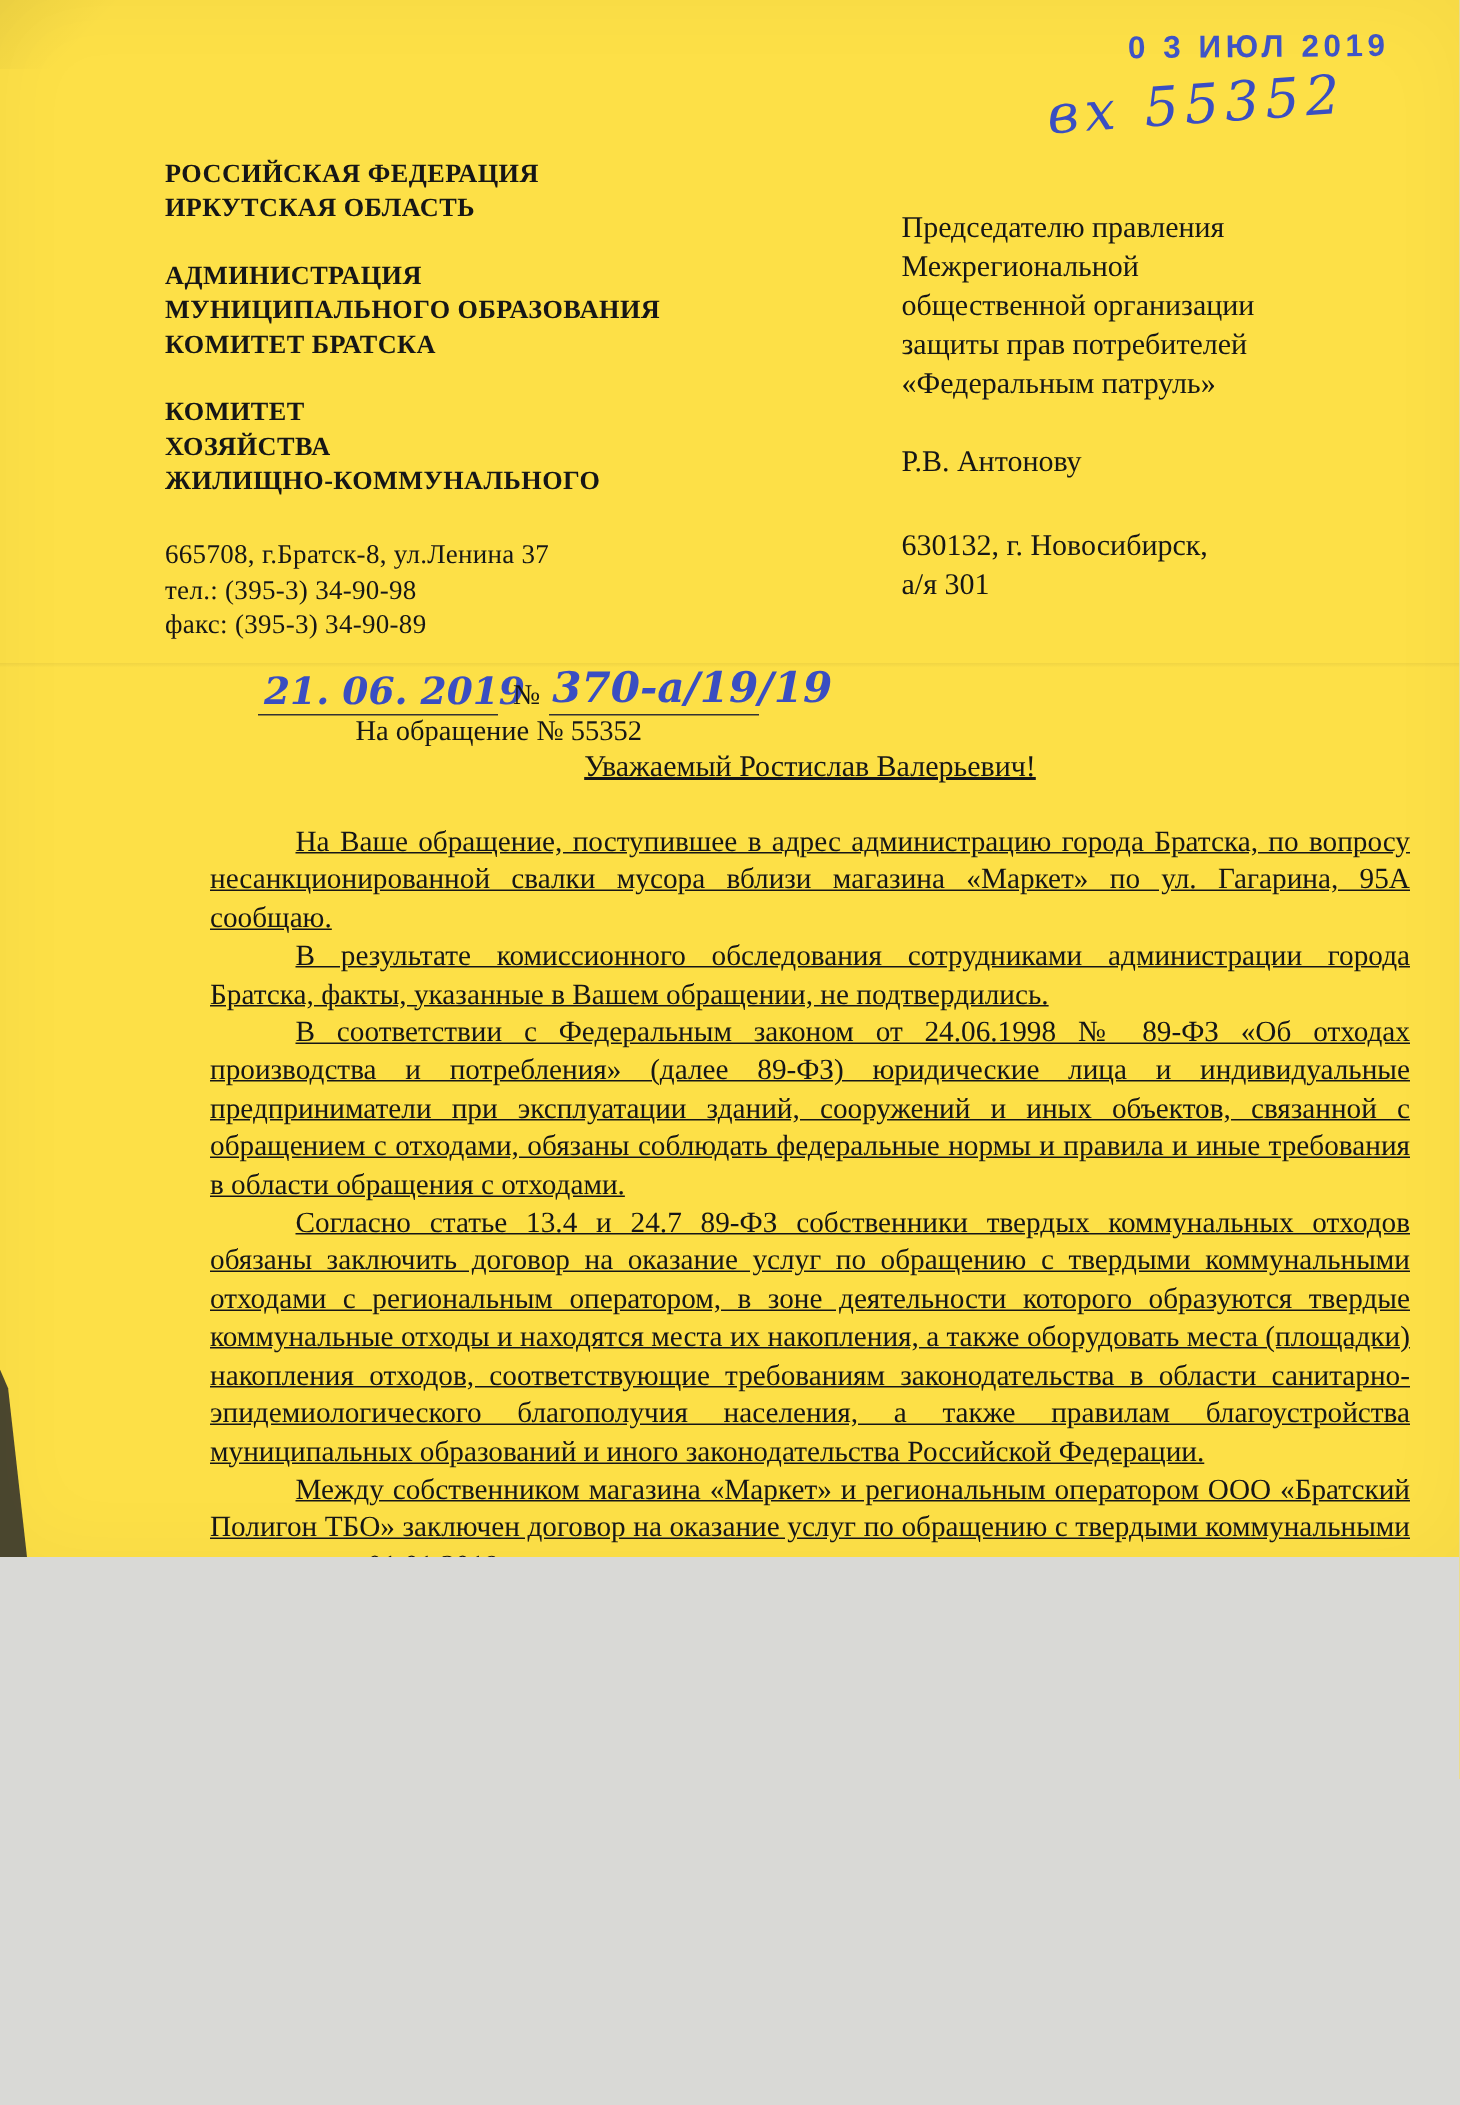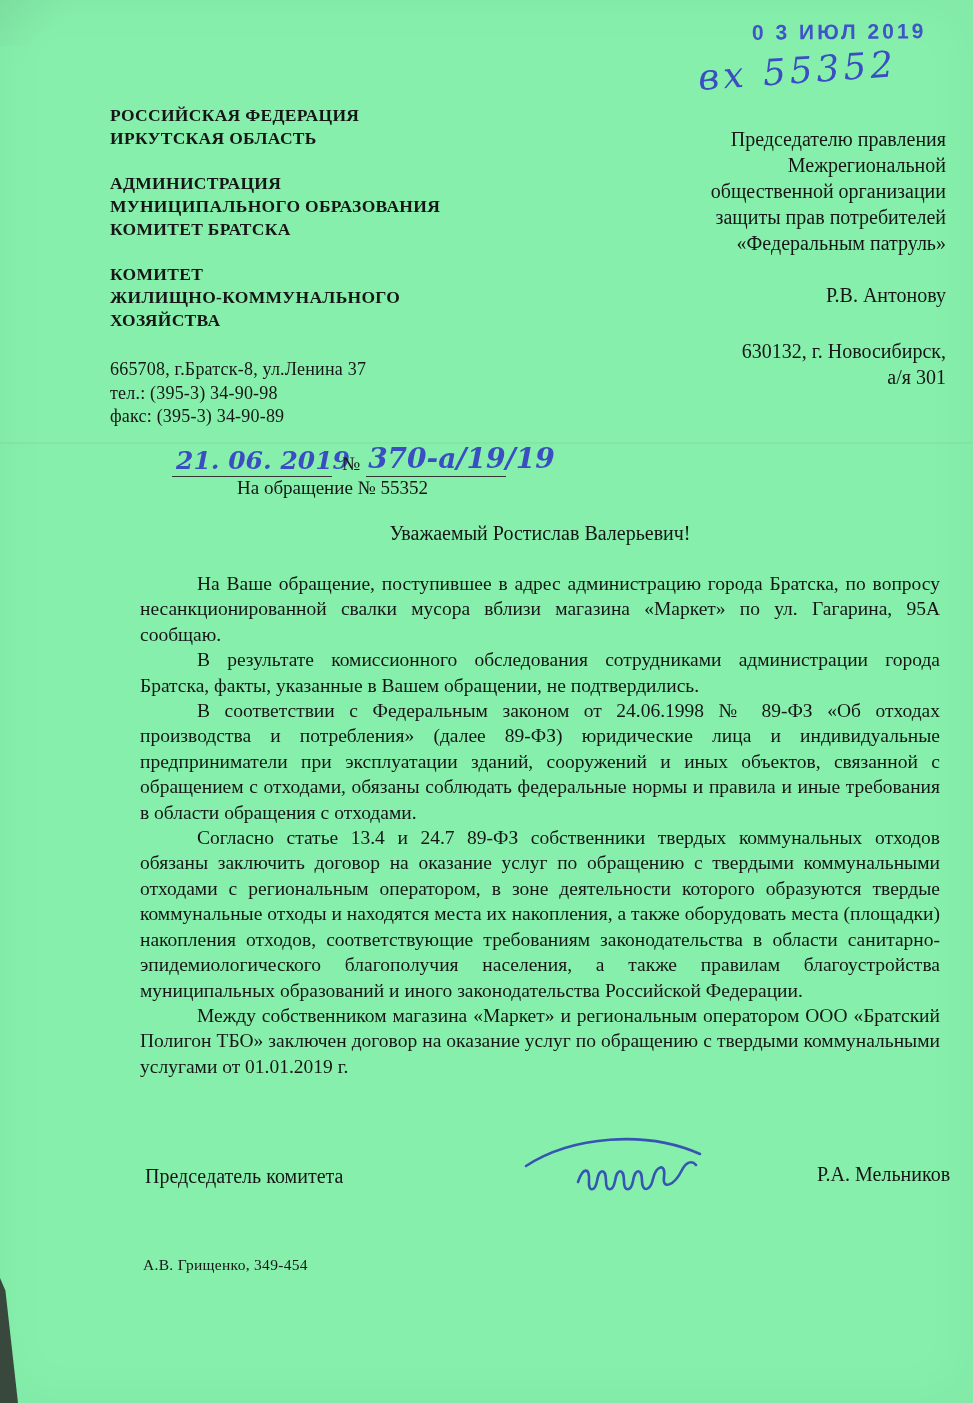--- a/index.html
+++ b/index.html
@@ -1,20 +1,20 @@
 <!DOCTYPE html>
 <html lang="ru"><head>
 <meta charset="utf-8">
 <style>
   html,body { margin:0; padding:0; background:#d9d9d6; }
   .page {
     position:relative;
-    width:973px; height:1403px;
+    width:973px; height:1038px;
     margin:0 auto;
-    background:#86efac;
+    background:#fde047;
     font-family:"Liberation Serif", serif;
     color:#161616;
     overflow:hidden;
     box-shadow: inset 0 0 60px rgba(0,0,0,0.035);
   }
 
   
   .scan-wedge {
     position:absolute; left:0; bottom:0;
     width:18px; height:125px;
@@ -59,22 +59,22 @@
     font-size:17.5px; line-height:23px; letter-spacing:.3px;
   }
   .org-group { margin-bottom:22px; }
   .org-contacts {
     font-weight:normal; font-size:18px; line-height:23.5px; letter-spacing:.2px;
     margin-top:26px;
   }
 
   
   .recipient-block {
-    position:absolute; left:601px; top:126px; width:345px;
-    font-size:20px; line-height:26px;text-align:right;
+    position:absolute; left:601px; top:139px; width:345px;
+    font-size:20px; line-height:26px;
   }
   .recipient-name { margin-top:26px; }
   .recipient-address { margin-top:30px; }
 
   
   .ref-line {
     position:absolute; left:172px; top:442px;
     display:flex; align-items:flex-end;
     font-size:19px;
   }
@@ -88,21 +88,21 @@
     width:136px; border-bottom:1.5px solid #333;
     font-size:28px; padding:0 2px 1px 2px; white-space:nowrap;
   }
   .ref-note {
     position:absolute; left:237px; top:477px;
     font-size:19px; color:#161616;
   }
 
   
   .letter-body {
-    position:absolute; left:140px; top:522px; width:800px;
+    position:absolute; left:140px; top:500px; width:800px;text-decoration:underline;
   }
   .salutation {
     text-align:center; font-size:20px; margin:0 0 26px 0;
   }
   .letter-body p {
     margin:0; font-size:19.5px; line-height:25.4px;
     text-align:justify; text-indent:57px;
   }
 
   
@@ -138,22 +138,22 @@
       <div>РОССИЙСКАЯ ФЕДЕРАЦИЯ</div>
       <div>ИРКУТСКАЯ ОБЛАСТЬ</div>
     </div>
     <div class="org-group">
       <div>АДМИНИСТРАЦИЯ</div>
       <div>МУНИЦИПАЛЬНОГО ОБРАЗОВАНИЯ</div>
       <div>КОМИТЕТ БРАТСКА</div>
     </div>
     <div class="org-group">
       <div>КОМИТЕТ</div>
+      <div>ХОЗЯЙСТВА</div>
       <div>ЖИЛИЩНО-КОММУНАЛЬНОГО</div>
-      <div>ХОЗЯЙСТВА</div>
     </div>
     <div class="org-contacts">
       <div>665708, г.Братск-8, ул.Ленина 37</div>
       <div>тел.: (395-3) 34-90-98</div>
       <div>факс: (395-3) 34-90-89</div>
     </div>
   </div>
 
   <div class="recipient-block">
     <div>Председателю правления</div>

